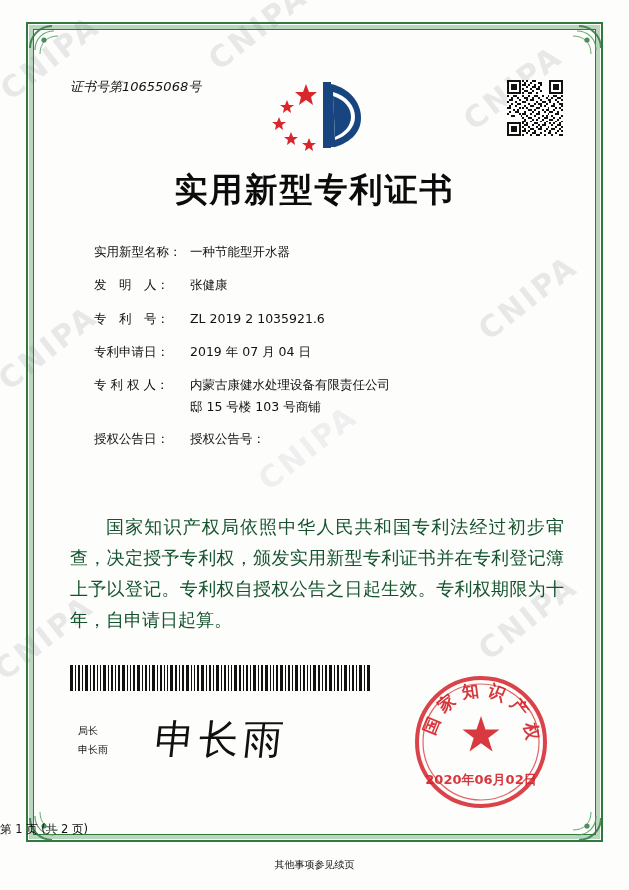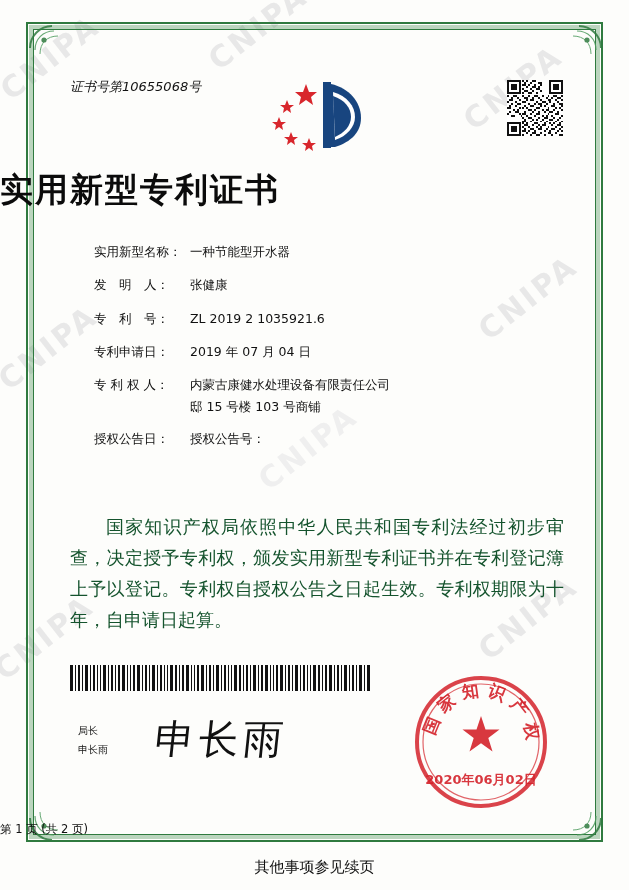--- a/index.html
+++ b/index.html
@@ -68,20 +68,21 @@
     position:absolute;left:70px;top:78px;
     font-size:13px;color:#111;
     font-family:"DejaVu Sans","Liberation Sans",sans-serif;
     font-style:italic;
   }
   .logo{position:absolute;left:265px;top:76px;width:110px;height:78px;}
   .qr{position:absolute;right:66px;top:80px;width:56px;height:56px;}
 
   .title{
     position:absolute;left:0;right:0;top:168px;
+    text-align:center;
     font-size:33px;
     letter-spacing:2px;
     font-weight:700;
     color:#0b0b0b;
     font-family:Liberation Serif, serif;
   }
 
   
   .fields{position:absolute;left:70px;top:243px;width:500px;font-size:12.5px;color:#111;margin-left:24px;}
   .row{display:flex;margin-bottom:14.5px;line-height:1.5;}
@@ -119,21 +120,21 @@
   .seal{
     position:absolute;right:78px;top:672px;width:140px;height:140px;
   }
 
   .footer-page{
     position:absolute;left:0;right:0;top:822px;text-align:left;
     font-size:11.5px;color:#111;
   }
   .footer-note{
     position:absolute;left:0;right:0;top:858px;text-align:center;
-    font-size:15px;color:#111;
+    font-size:10px;color:#111;
   }
 </style>
 </head>
 <body>
 
 <div class="page">
 
   <div class="wm wm1">CNIPA</div>
   <div class="wm wm2">CNIPA</div>
   <div class="wm wm3">CNIPA</div>

